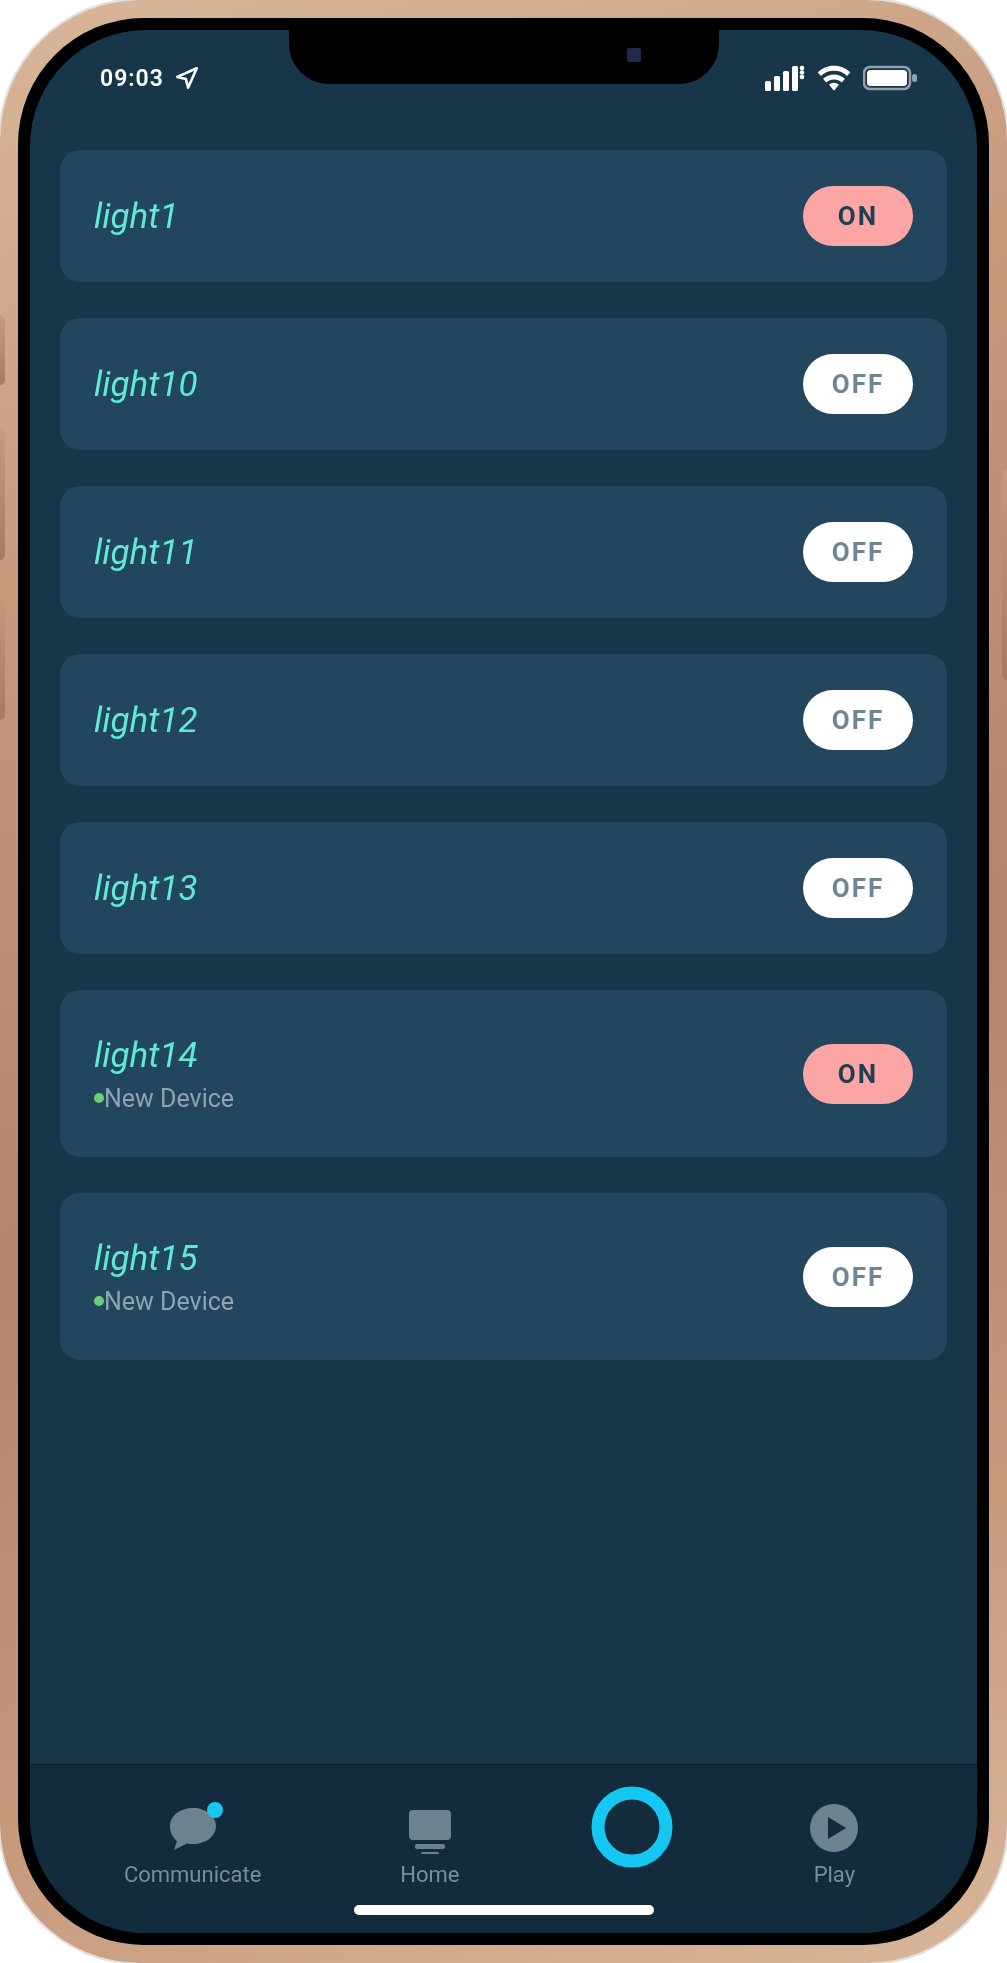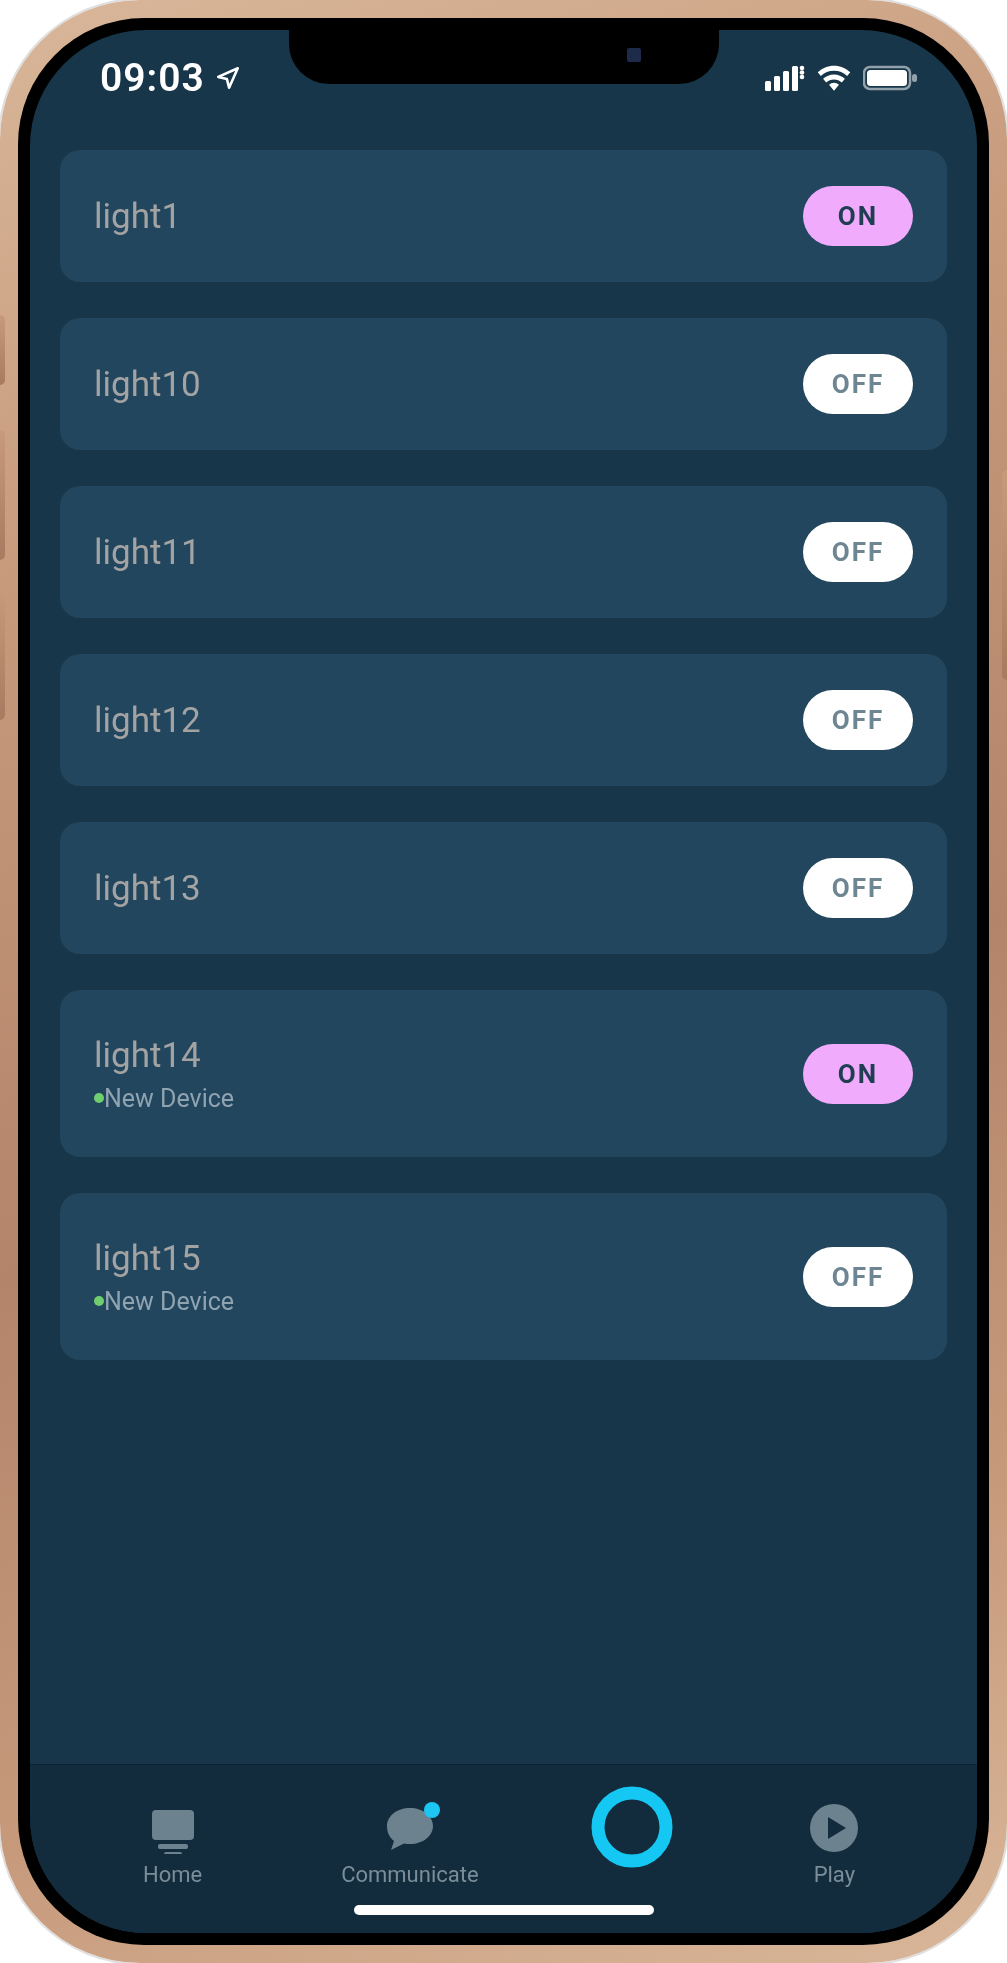--- a/index.html
+++ b/index.html
@@ -54,21 +54,21 @@
     .notch::after{
       content:"";position:absolute;right:78px;top:30px;width:14px;height:14px;
       background:#1e2a4a;border-radius:2px;
     }
 
     
     .status-bar{
       height:96px;display:flex;align-items:center;justify-content:space-between;
       padding:0 58px 0 70px;position:relative;z-index:40;color:#fff;
     }
-    .status-left{font-size:39px;font-weight:600;letter-spacing:1px;display:flex;align-items:center;gap:10px;}
+    .status-left{font-size:23px;font-weight:600;letter-spacing:1px;display:flex;align-items:center;gap:10px;}
     .status-right{display:flex;align-items:center;gap:12px;}
 
     
     .nav-header{
       position:relative;height:100px;display:flex;align-items:center;justify-content:center;
       color:#fff;
     }
     .back-btn{
       position:absolute;left:40px;top:50%;transform:translateY(-50%);
       width:48px;height:48px;display:flex;align-items:center;justify-content:center;
@@ -80,31 +80,31 @@
       flex:1;overflow:hidden;padding:24px 30px 0;
       display:flex;flex-direction:column;gap:36px;
     }
     .card{
       background:#22465E;border-radius:20px;height:132px;
       display:flex;align-items:center;justify-content:space-between;
       padding:0 34px;
     }
     .card.tall{height:167px;}
     .card-left{display:flex;flex-direction:column;gap:8px;}
-    .device-name{color:#a3a3a3;font-size:35px;font-weight:400;}
+    .device-name{color:#5eead4;font-size:35px;font-weight:400;font-style:italic;}
     .sub-row{display:flex;align-items:center;gap:0;}
     .green-dot{width:10px;height:10px;border-radius:50%;background:#6FCF6F;}
     .sub-text{color:#8fa3b0;font-size:25px;}
 
     .pill{
       width:110px;height:60px;border-radius:32px;
       display:flex;align-items:center;justify-content:center;
       font-size:26px;font-weight:700;letter-spacing:2px;
     }
-    .pill.on{background:#f0abfc;color:#1F3E52;}
+    .pill.on{background:#fca5a5;color:#1F3E52;}
     .pill.off{background:#ffffff;color:#6e8693;}
 
     
     .tabbar-wrap{
       position:relative;
       background:#122C3E;
       border-top:1px solid #0d2231;
       padding-top:20px;padding-bottom:46px;
     }
     .tabbar{
@@ -247,41 +247,41 @@
           <div class="pill off">
               <span>OFF</span>
             </div>
         </div>
 
       </div>
 
       <div class="tabbar-wrap">
         <div class="tabbar">
 
+          <div class="tab" style="position:relative;width:170px;">
+            <span style="position:relative;">
+              <svg width="56" height="50" viewBox="0 0 56 50">
+                  <path d="M28 4c13 0 23 8 23 18s-10 18-23 18c-2 0-4-.2-6-.6L9 46l3-9C7 33 5 28 5 22 5 12 15 4 28 4z" fill="#6d828f"></path>
+                </svg>
+              <span style="position:absolute;top:-2px;right:-2px;width:16px;height:16px;border-radius:50%;background:#1DC6F2;"></span>
+            </span>
+            <span class="tab-label">Communicate</span>
+          </div>
+
           <div class="tab">
             <span>
               <svg width="54" height="50" viewBox="0 0 54 50">
                   <rect x="6" y="6" width="42" height="30" rx="4" fill="#6d828f"></rect>
                   <rect x="12" y="40" width="30" height="5" rx="2" fill="#6d828f"></rect>
                   <rect x="18" y="48" width="18" height="4" rx="2" fill="#6d828f"></rect>
                 </svg>
             </span>
             <span class="tab-label">Home</span>
           </div>
 
-          <div class="tab" style="position:relative;width:170px;">
-            <span style="position:relative;">
-              <svg width="56" height="50" viewBox="0 0 56 50">
-                  <path d="M28 4c13 0 23 8 23 18s-10 18-23 18c-2 0-4-.2-6-.6L9 46l3-9C7 33 5 28 5 22 5 12 15 4 28 4z" fill="#6d828f"></path>
-                </svg>
-              <span style="position:absolute;top:-2px;right:-2px;width:16px;height:16px;border-radius:50%;background:#1DC6F2;"></span>
-            </span>
-            <span class="tab-label">Communicate</span>
-          </div>
-
           <div class="tab-center">
             <span>
               <svg width="84" height="84" viewBox="0 0 84 84">
                   <circle cx="42" cy="42" r="34" fill="none" stroke="#15C8F4" stroke-width="13"></circle>
                 </svg>
             </span>
           </div>
 
           <div class="tab">
             <span>

